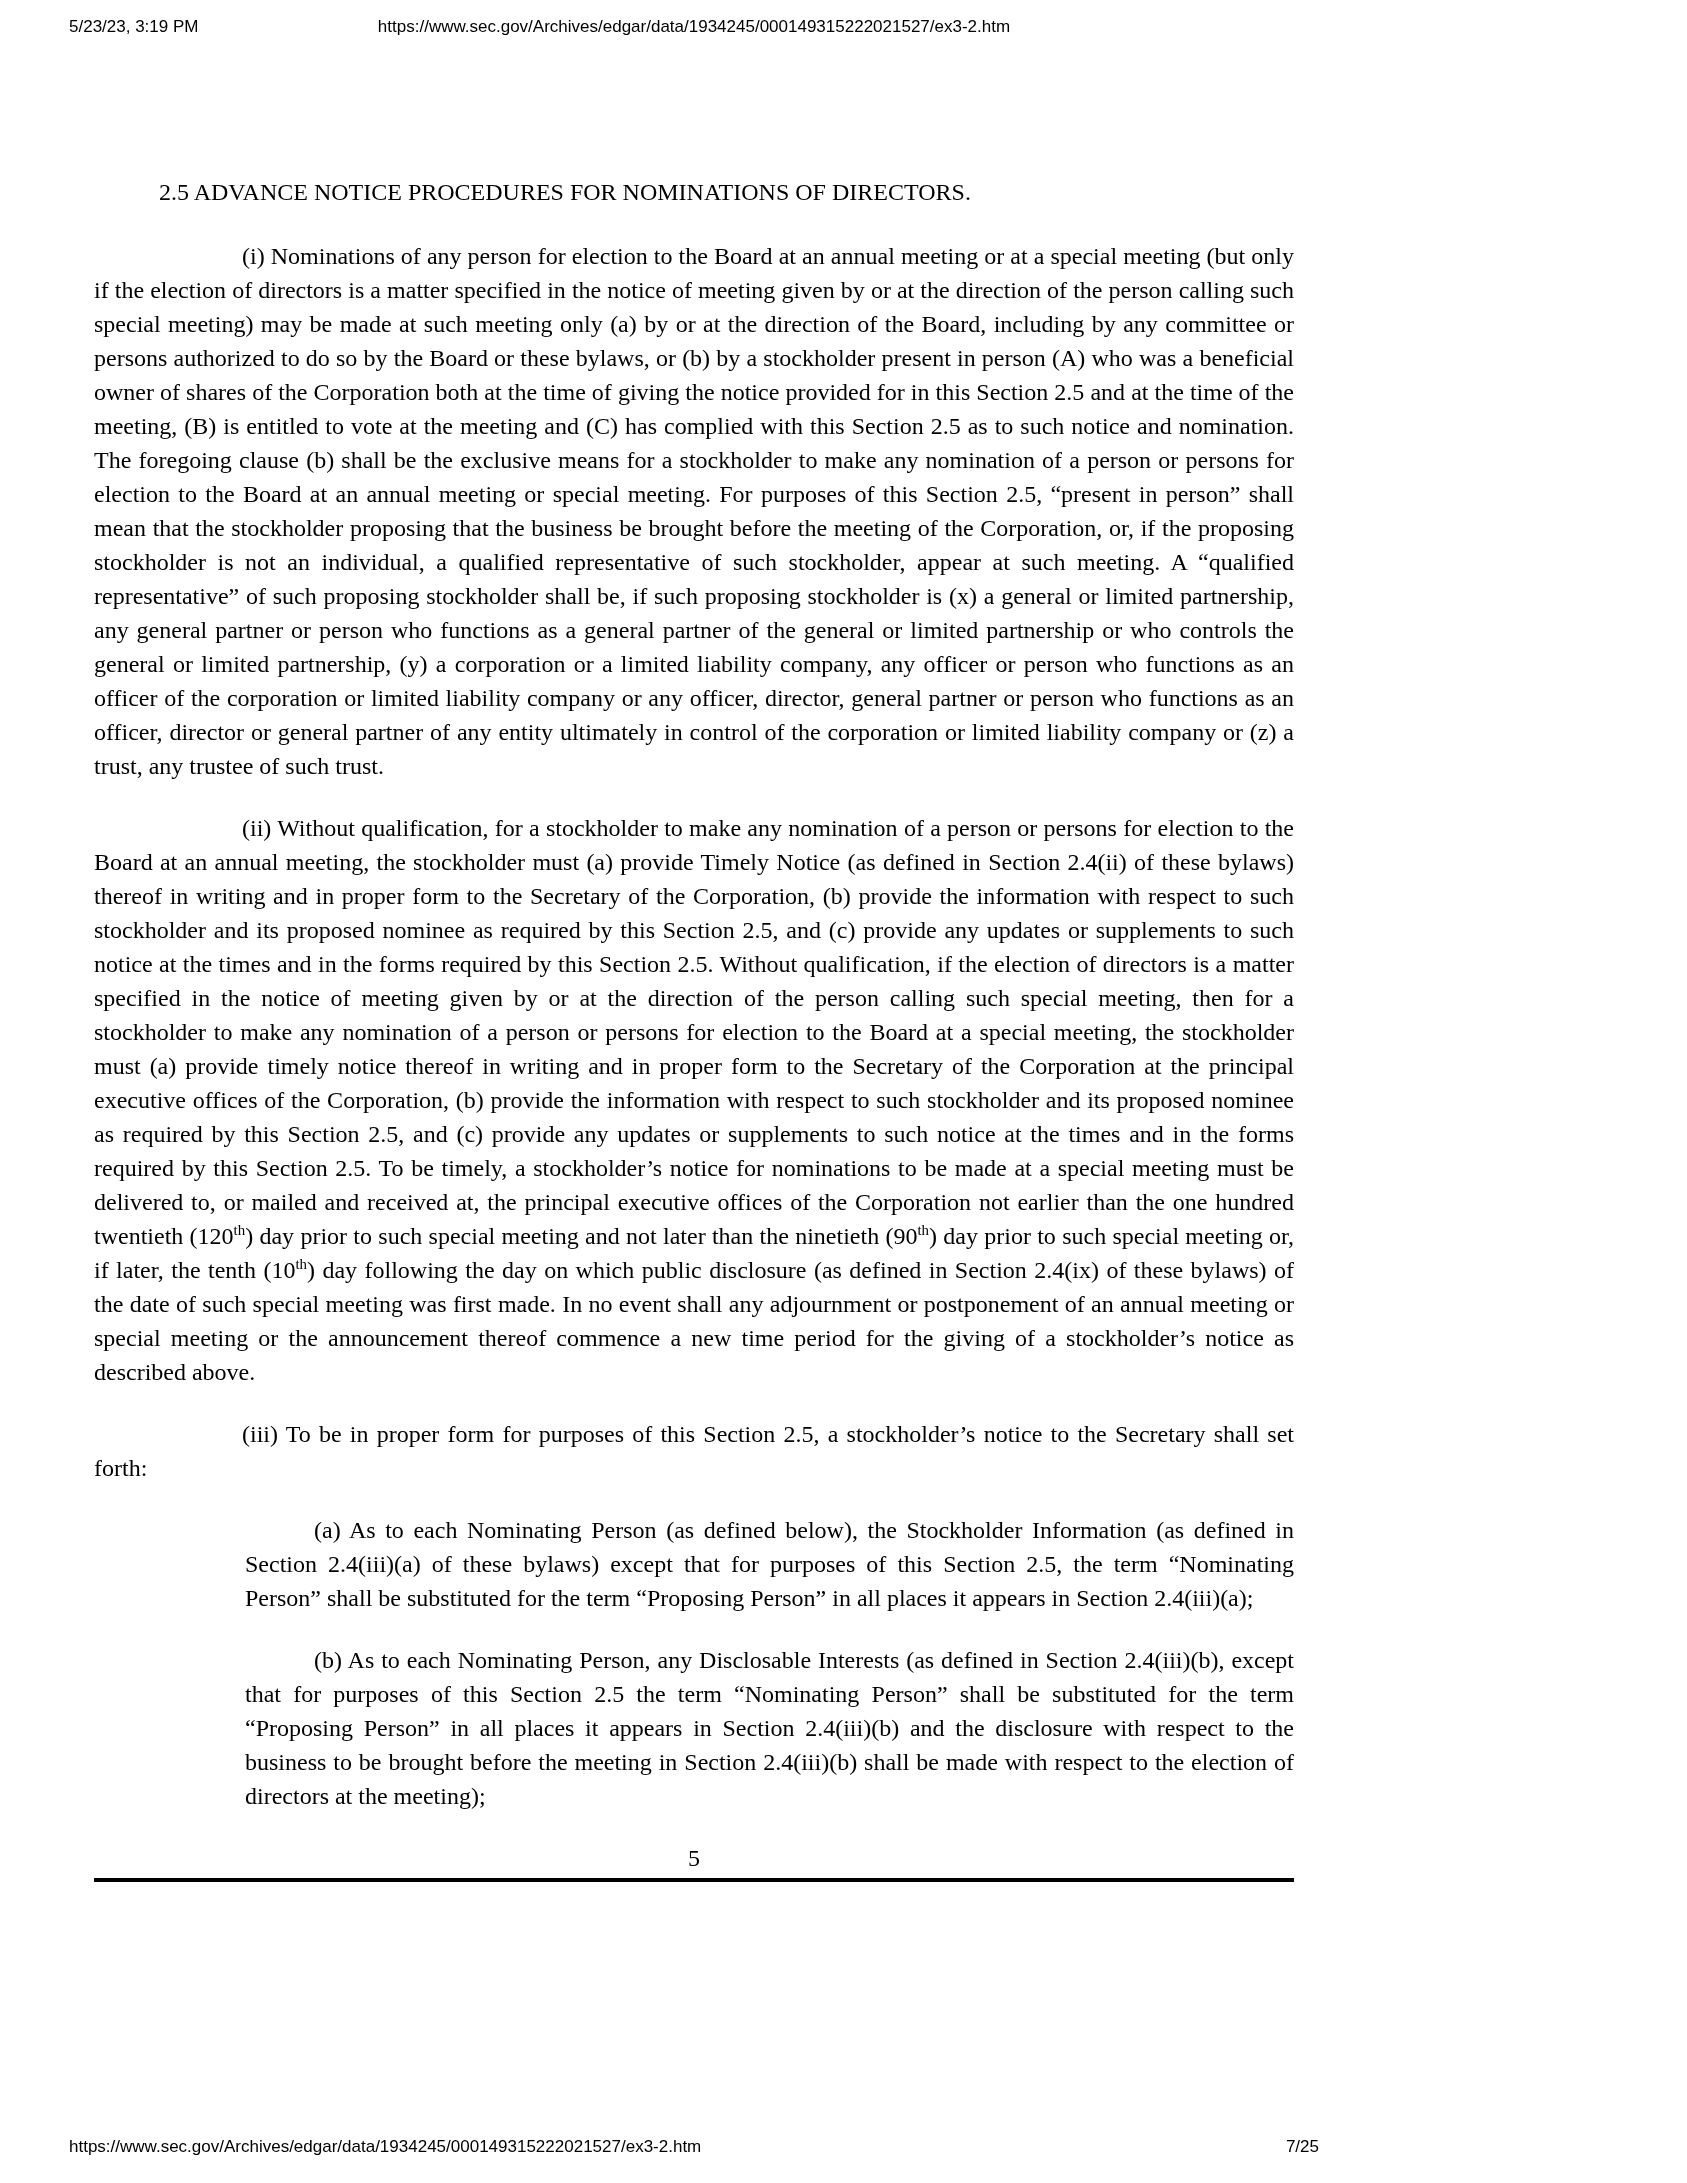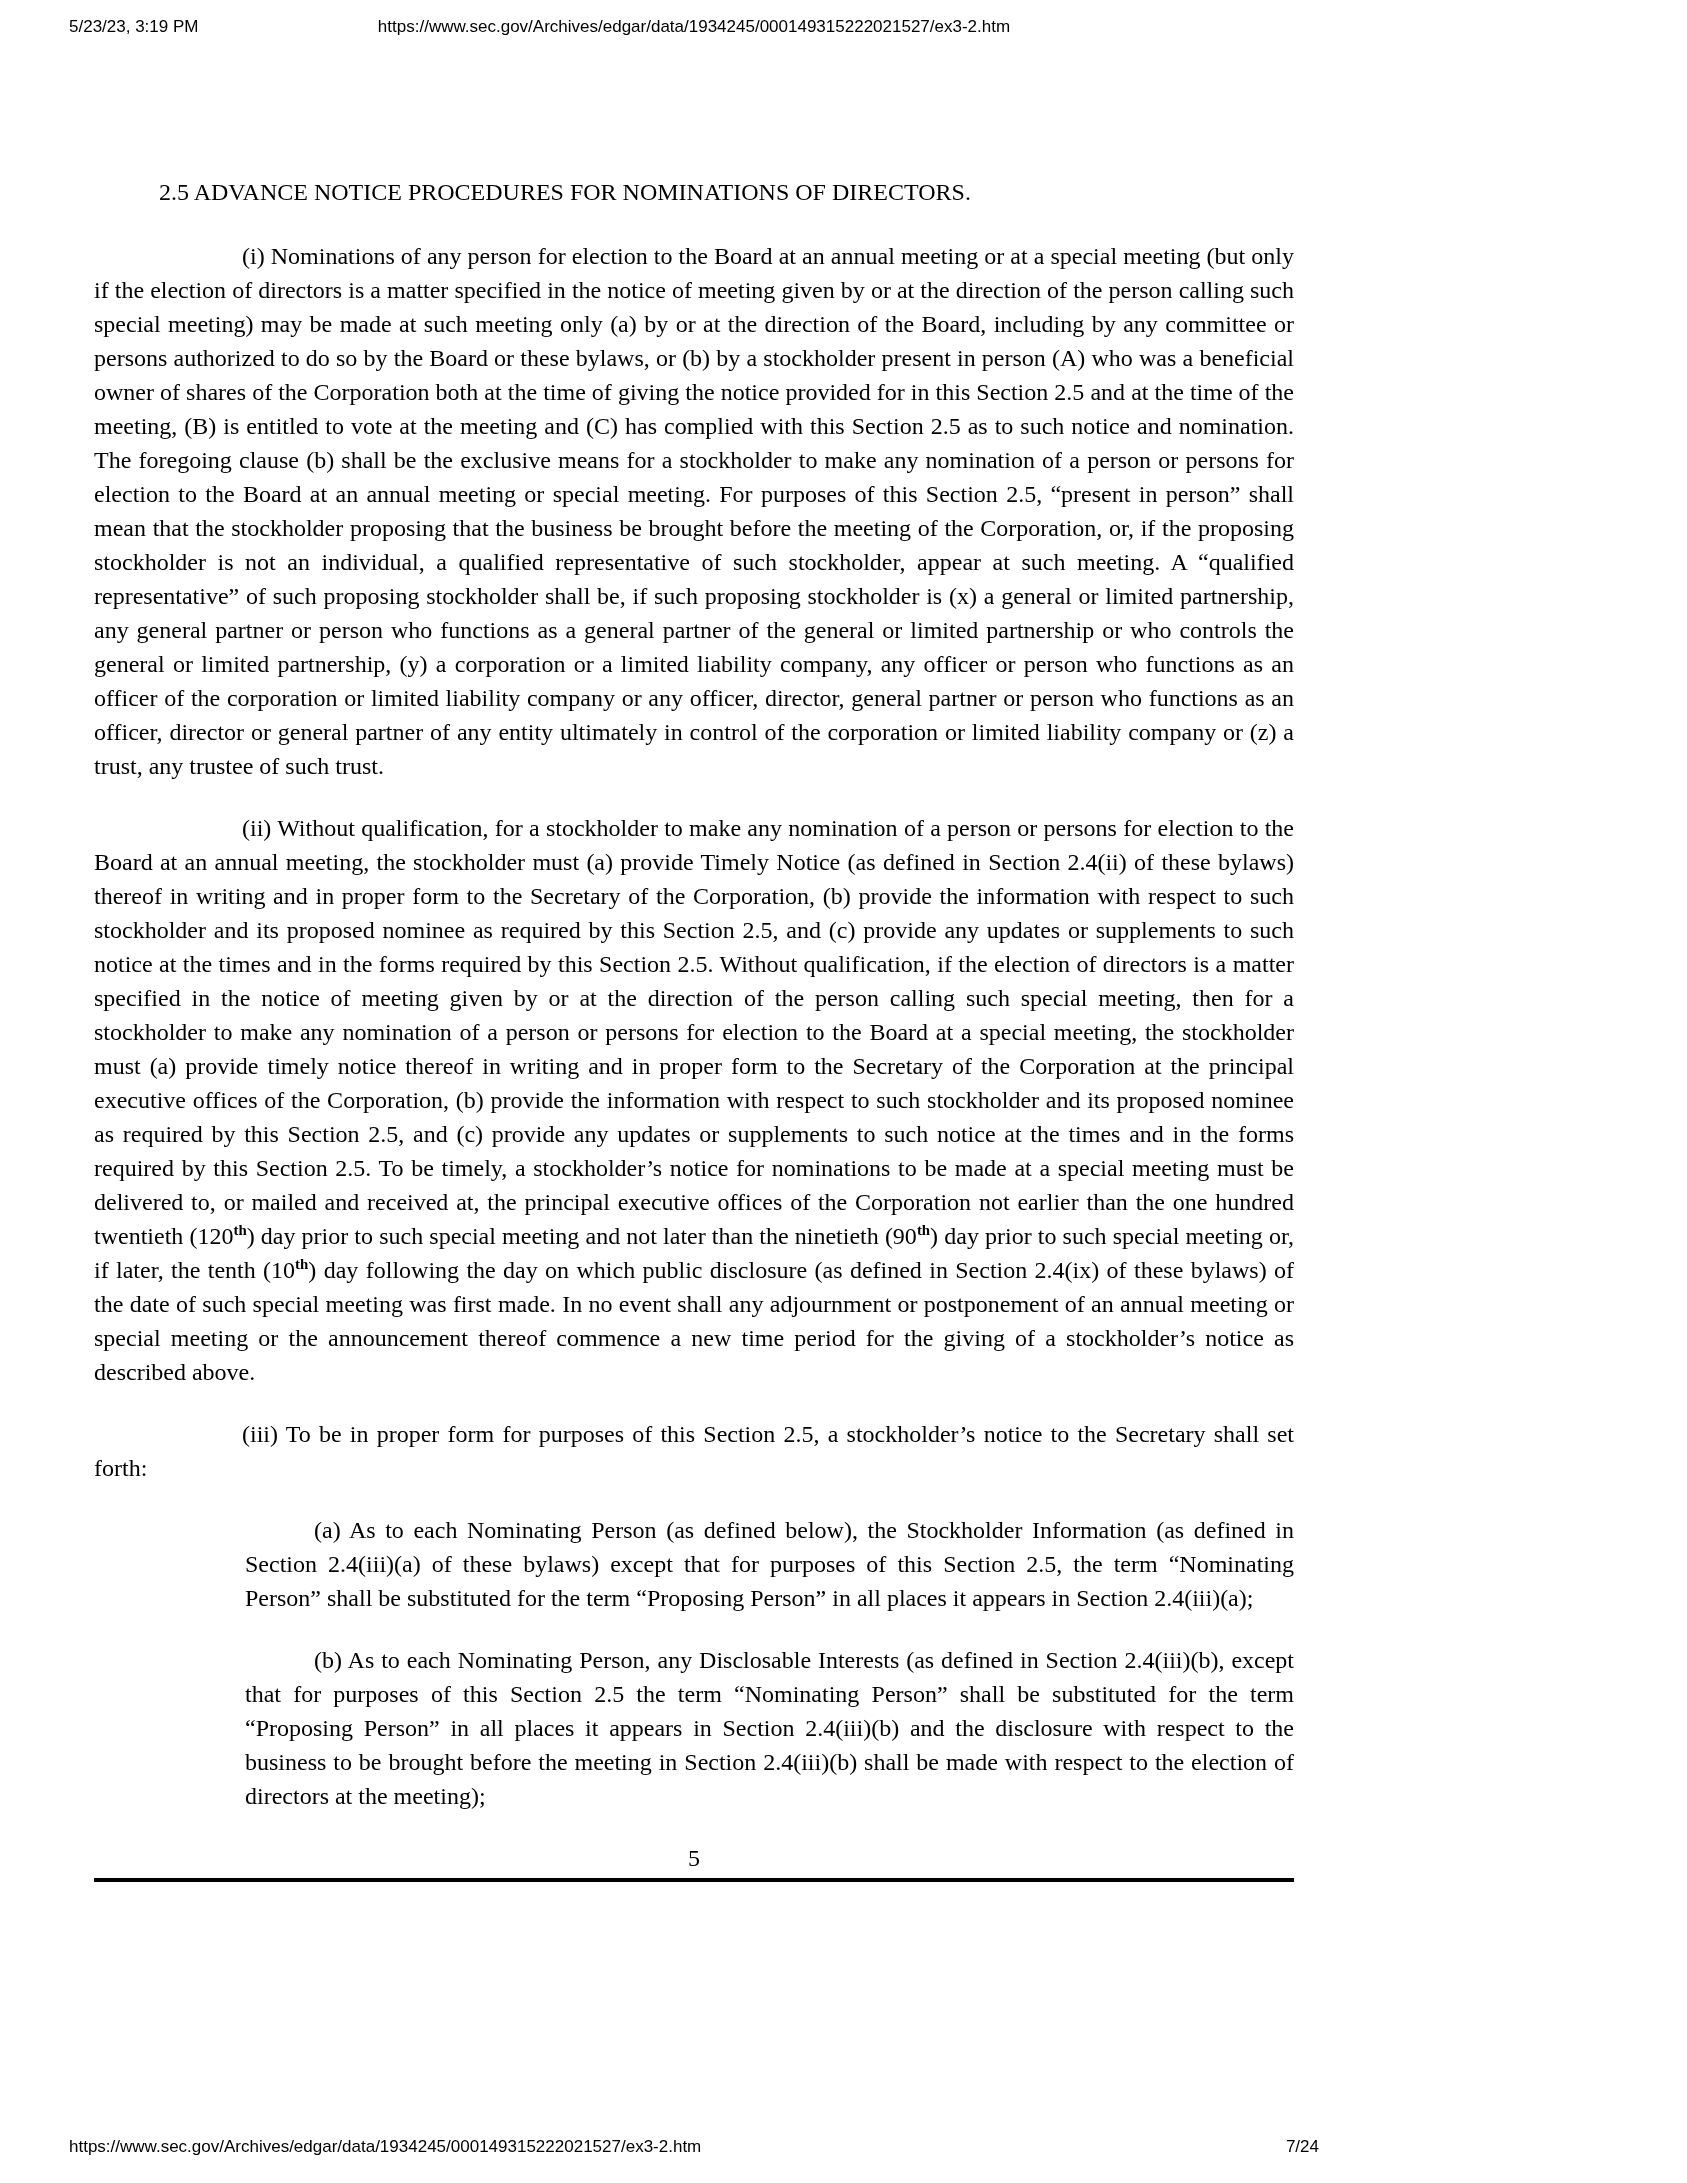--- a/index.html
+++ b/index.html
@@ -37,21 +37,21 @@
   }
   .heading {
     margin: 159px 0 30px 0;
     text-indent: 65px;
     text-align: left;
     white-space: nowrap;
   }
   .para { margin: 0 0 28px 0; }
   .para.indent { text-indent: 148px; }
   .para.sub { margin-left: 151px; text-indent: 69px; }
-  sup { font-size: 0.62em; line-height: 0; vertical-align: super; font-weight: bold; }
+  sup { font-size: 0.62em; line-height: 0; vertical-align: super; }
   .page-number { text-align: center; margin-top: 0; }
   .rule { height: 4px; background: #000000; margin-top: 3.3px; }
 </style>
 </head>
 <body>
 
 <div class="page">
 
   <div class="print-header">
     <span class="ph-date">5/23/23, 3:19 PM</span>
@@ -66,17 +66,17 @@
         <p class="para indent"><span>(iii) To be in proper form for purposes of this Section 2.5, a stockholder’s notice to the Secretary shall set forth:</span></p>
         <p class="para sub"><span>(a) As to each Nominating Person (as defined below), the Stockholder Information (as defined in Section 2.4(iii)(a) of these bylaws) except that for purposes of this Section 2.5, the term “Nominating Person” shall be substituted for the term “Proposing Person” in all places it appears in Section 2.4(iii)(a);</span></p>
         <p class="para sub"><span>(b) As to each Nominating Person, any Disclosable Interests (as defined in Section 2.4(iii)(b), except that for purposes of this Section 2.5 the term “Nominating Person” shall be substituted for the term “Proposing Person” in all places it appears in Section 2.4(iii)(b) and the disclosure with respect to the business to be brought before the meeting in Section 2.4(iii)(b) shall be made with respect to the election of directors at the meeting);</span></p>
       </div>
     <div class="page-number">5</div>
     <div class="rule"></div>
   </div>
 
   <div class="print-footer">
     <span class="pf-url">https://www.sec.gov/Archives/edgar/data/1934245/000149315222021527/ex3-2.htm</span>
-    <span class="pf-page">7/24</span>
+    <span class="pf-page">7/25</span>
   </div>
 
 </div>
 
 
 </body></html>

